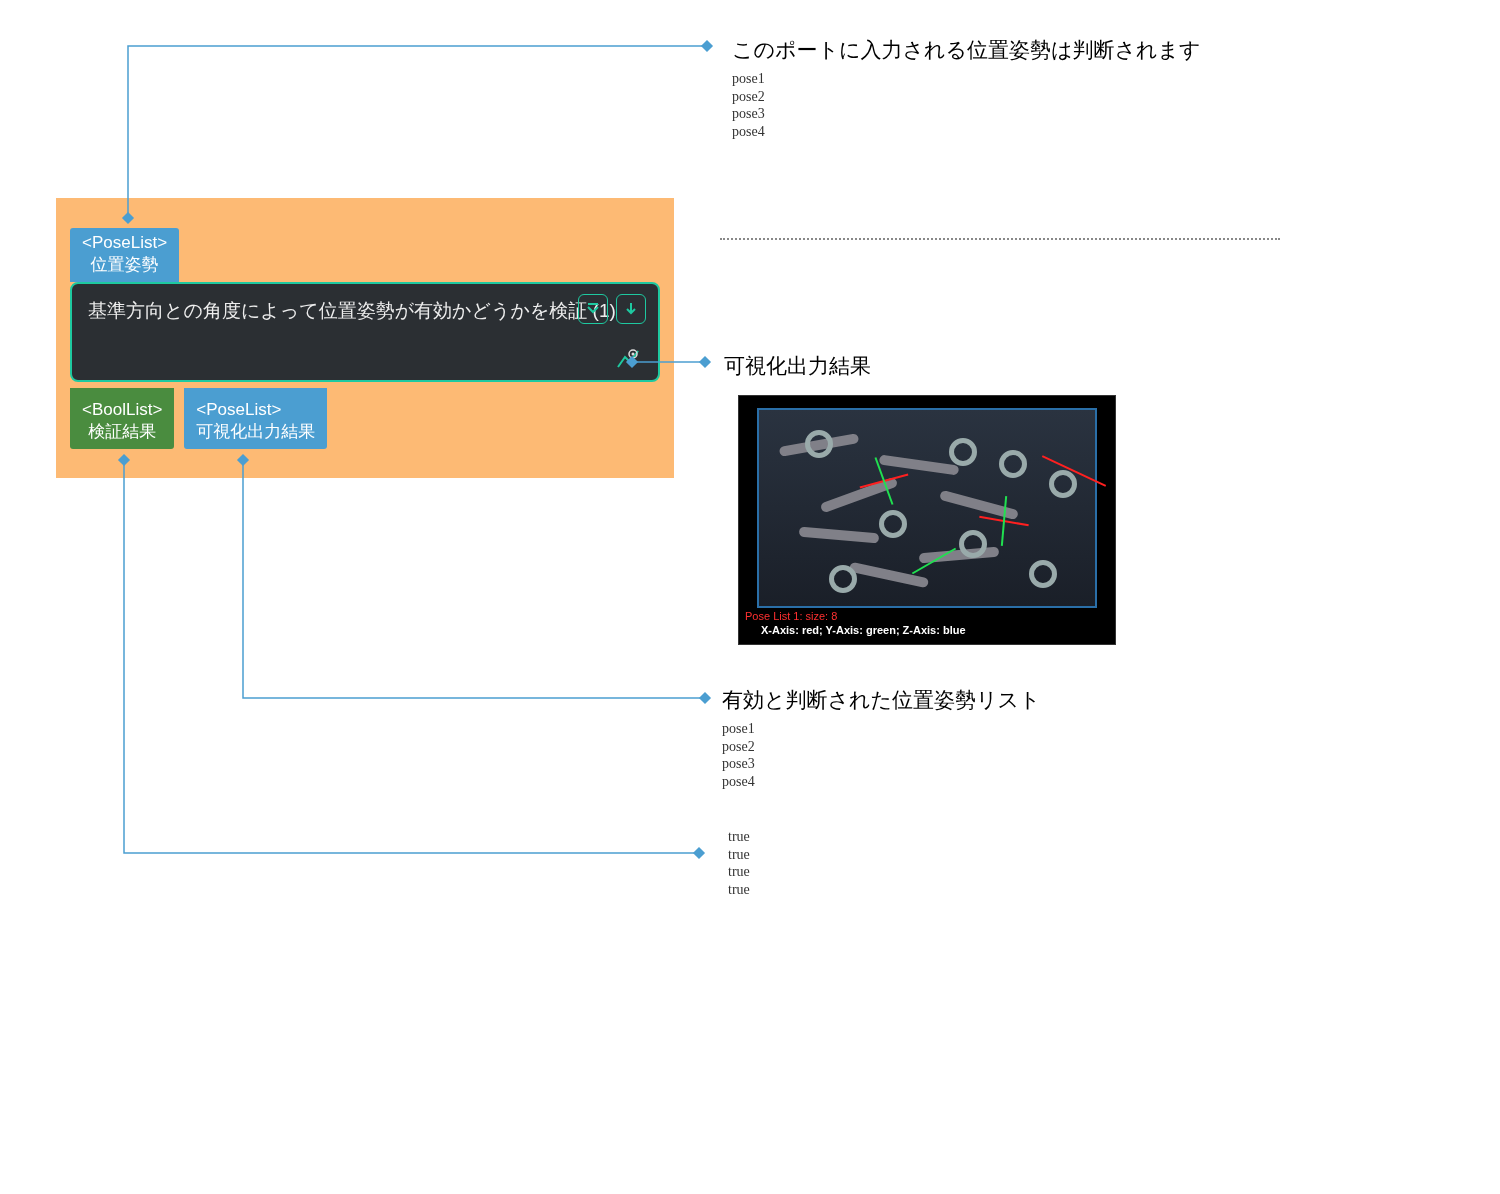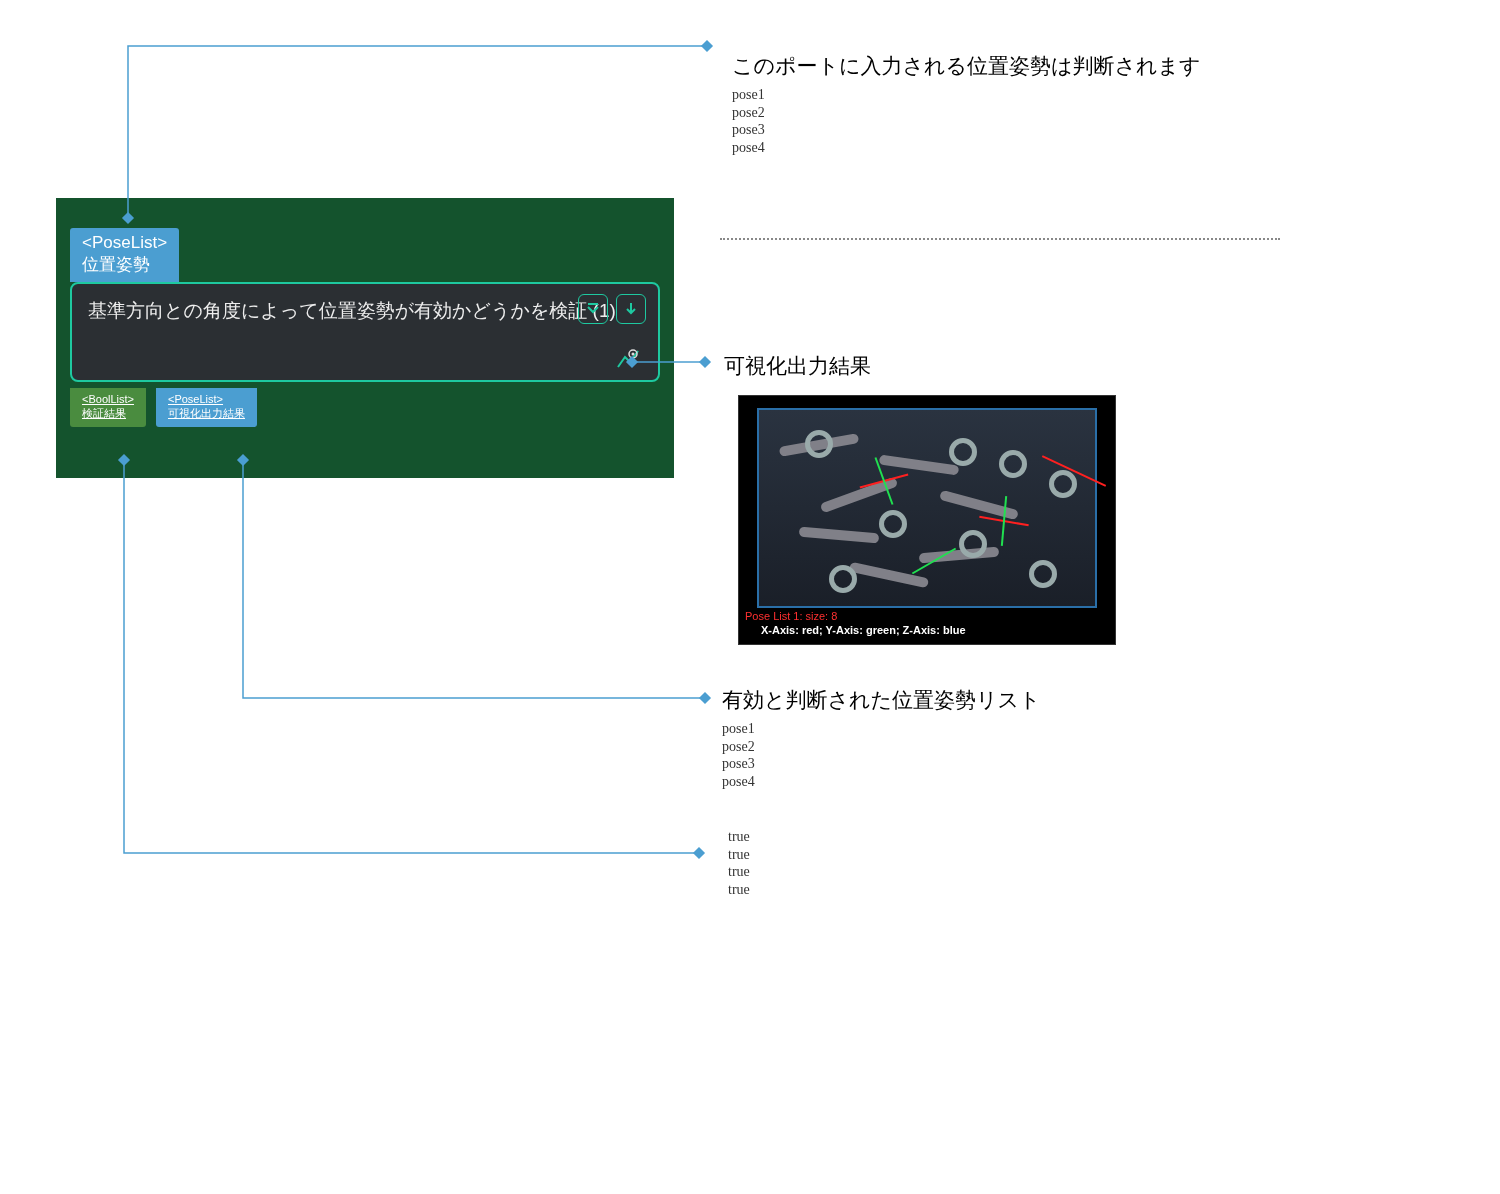--- a/index.html
+++ b/index.html
@@ -9,35 +9,35 @@
       background: #fff;
       font-family: "Hiragino Sans", "Meiryo", sans-serif;
       position: relative;
     }
     .node-panel {
       position: absolute;
       left: 56px;
       top: 198px;
       width: 618px;
       height: 280px;
-      background: #14532d;
+      background: #fdba74;
     }
     .input-port {
       position: absolute;
       left: 14px;
       top: 30px;
       background: #4b9ed1;
       border-radius: 3px 3px 0 0;
       padding: 4px 12px 6px;
       color: #fff;
       font-size: 17px;
       line-height: 1.3;
     }
     .input-port-type { display: block; }
-    .input-port-label { display: block; }
+    .input-port-label { display: block; text-align: center; }
     .node-title-box {
       position: absolute;
       left: 14px;
       top: 84px;
       width: 590px;
       height: 100px;
       border: 2px solid #1ec9a0;
       border-radius: 8px;
       background: #2b2f33;
       color: #fff;
@@ -66,25 +66,24 @@
     }
     .output-ports {
       position: absolute;
       left: 14px;
       top: 190px;
       display: flex;
       gap: 10px;
     }
     .output-port {
       border-radius: 0 0 3px 3px;
-      padding: 4px 12px 6px;
-      color: #fff;
-      font-size: 11px;
+      padding: 11px 12px 6px;
+      color: #fff;
+      font-size: 17px;
       line-height: 1.3;
-      text-decoration: underline;
     }
     .port-green { background: #4a8c3f; }
     .port-blue { background: #4b9ed1; }
 
     .annotation {
       position: absolute;
       font-size: 21px;
       color: #000;
     }
     .anno-list {
@@ -148,21 +147,21 @@
       stroke-width: 1.5;
       fill: none;
     }
     .diamond {
       fill: #4b9ed1;
     }
   </style>
 </head>
 <body>
 
-<div class="annotation" style="left:732px; top:36px; width:480px;margin-top:16px;">
+<div class="annotation" style="left:732px; top:36px; width:480px;">
   <div>このポートに入力される位置姿勢は判断されます</div>
   <div class="anno-list">
     <span class="anno-list-item">pose1</span>
     <span class="anno-list-item">pose2</span>
     <span class="anno-list-item">pose3</span>
     <span class="anno-list-item">pose4</span>
   </div>
 </div>
 
 <div class="dotted-sep"></div>

